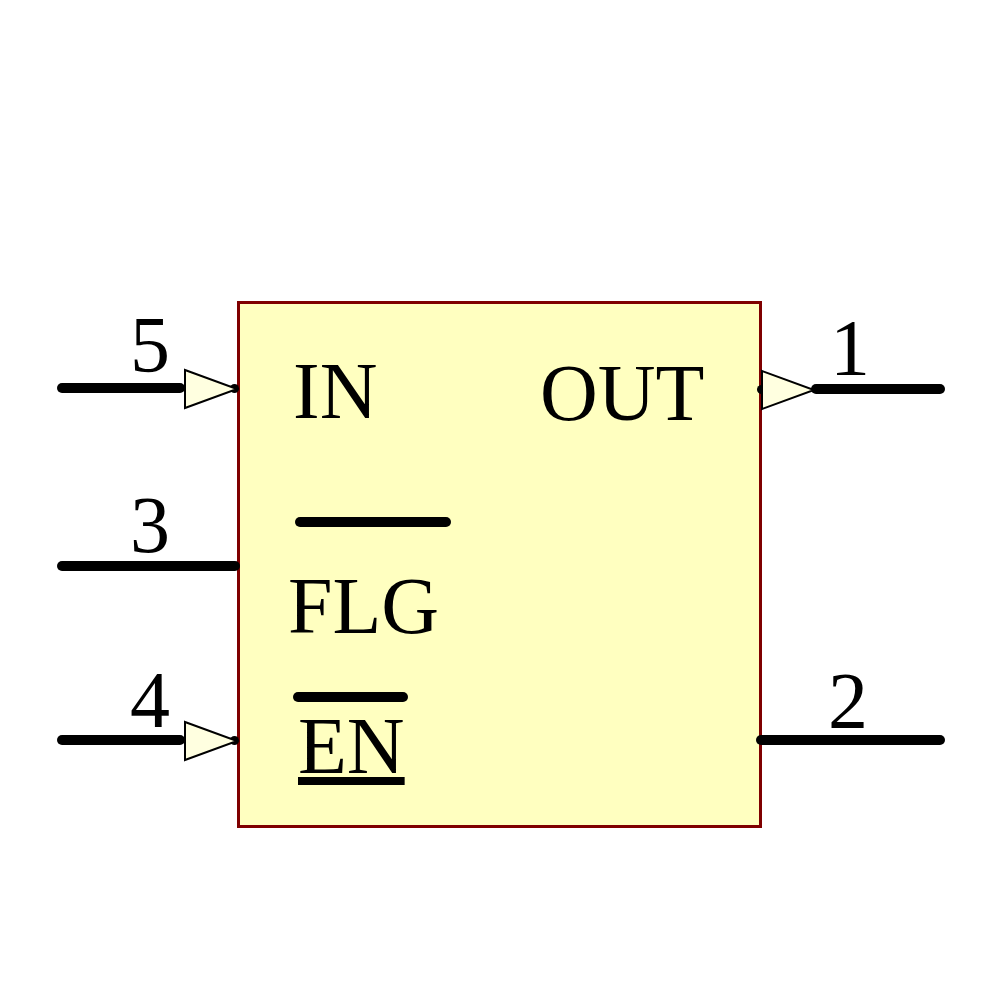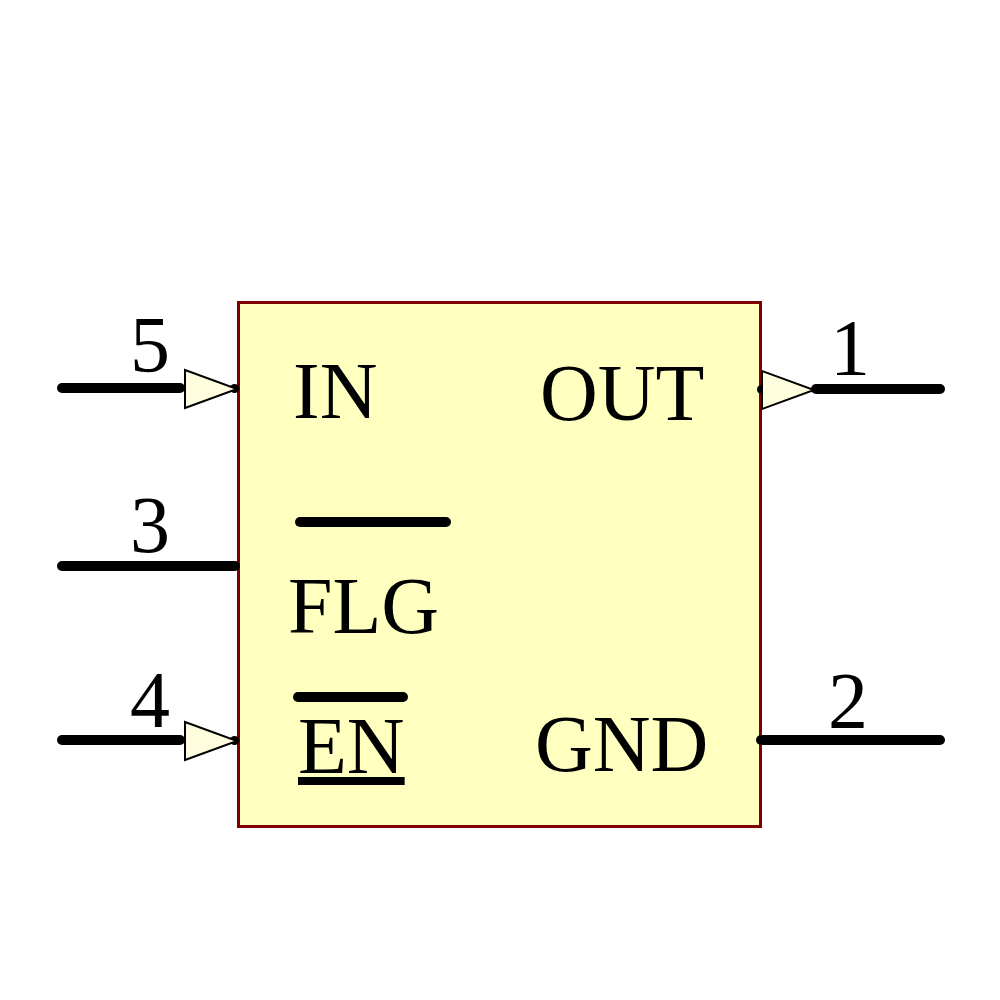--- a/index.html
+++ b/index.html
@@ -96,21 +96,20 @@
 
   <span class="pin-label lbl-in">IN</span>
   <span class="pin-label lbl-out">OUT</span>
 
   <div class="overbar bar-flg"></div>
   <span class="pin-label lbl-flg">FLG</span>
 
   <div class="overbar bar-en"></div>
   <span class="pin-label lbl-en">EN</span>
 
-  <span class="pin-label lbl-gnd">GND</span>
 
   <div class="wire pin5"></div>
   <div class="wire pin3"></div>
   <div class="wire pin4"></div>
   <div class="wire pin1"></div>
   <div class="wire pin2"></div>
 
   <div class="pin-dot dot5"></div>
   <div class="pin-dot dot4"></div>
   <div class="pin-dot dot1"></div>

